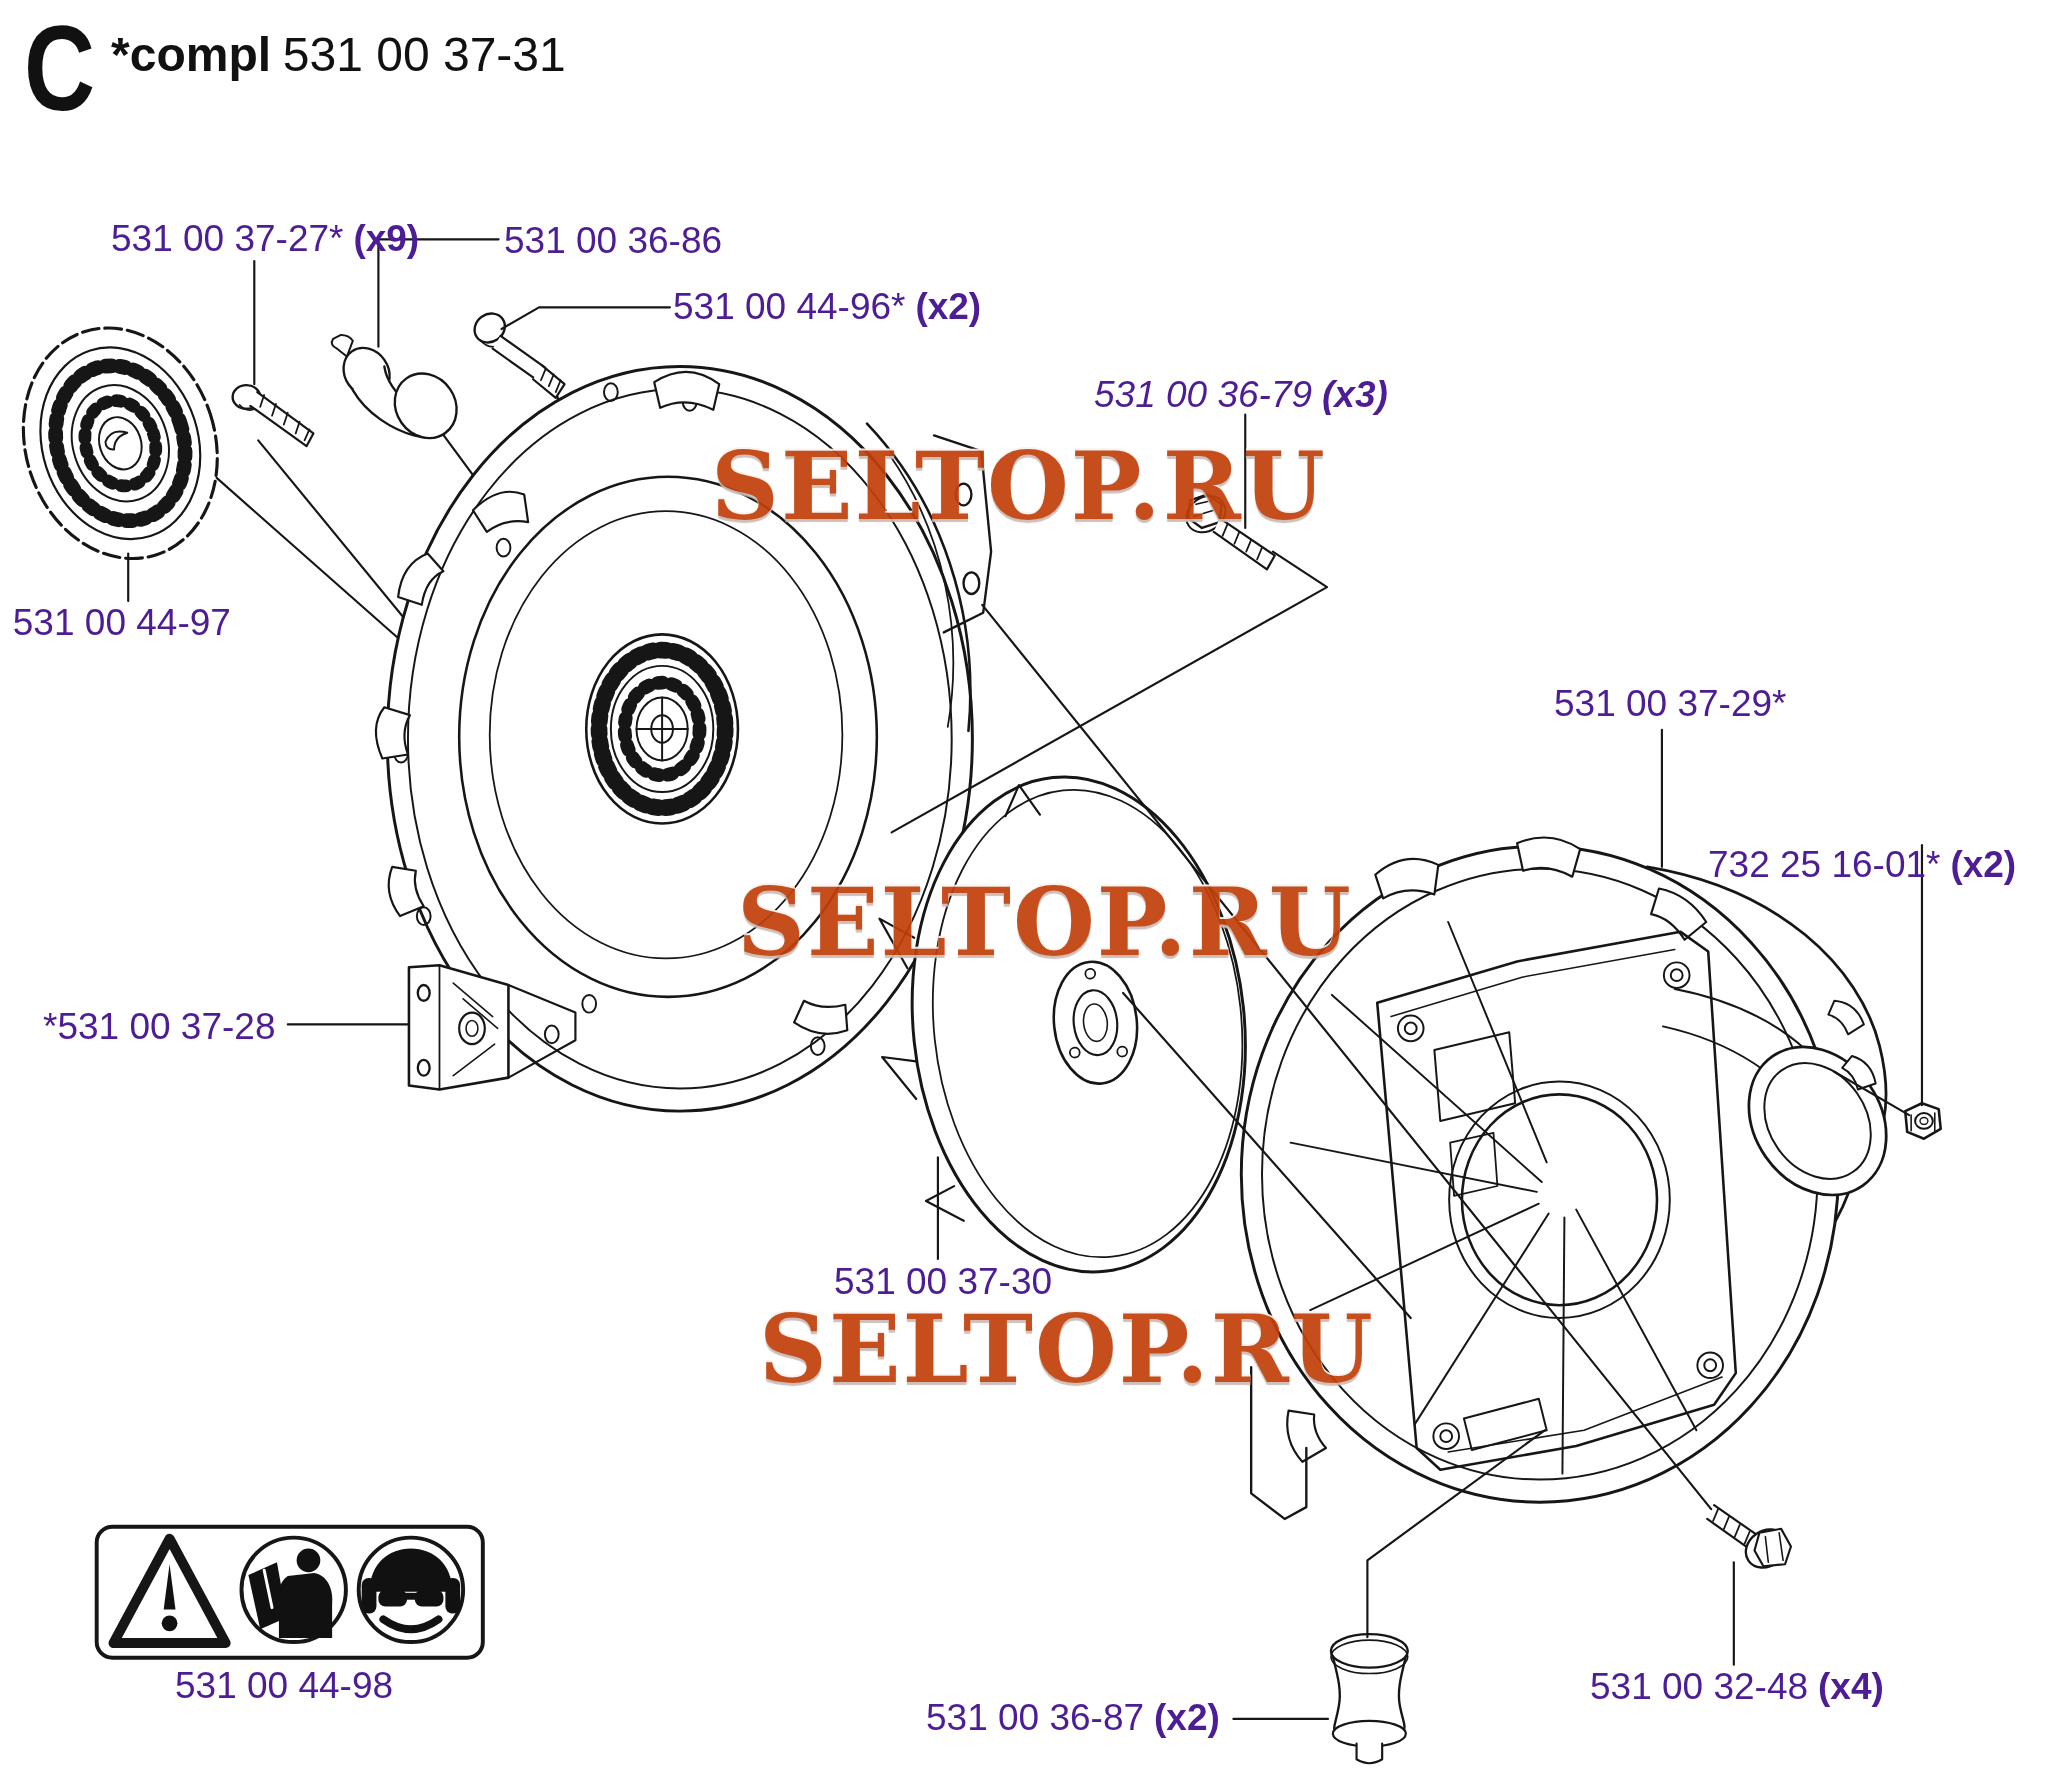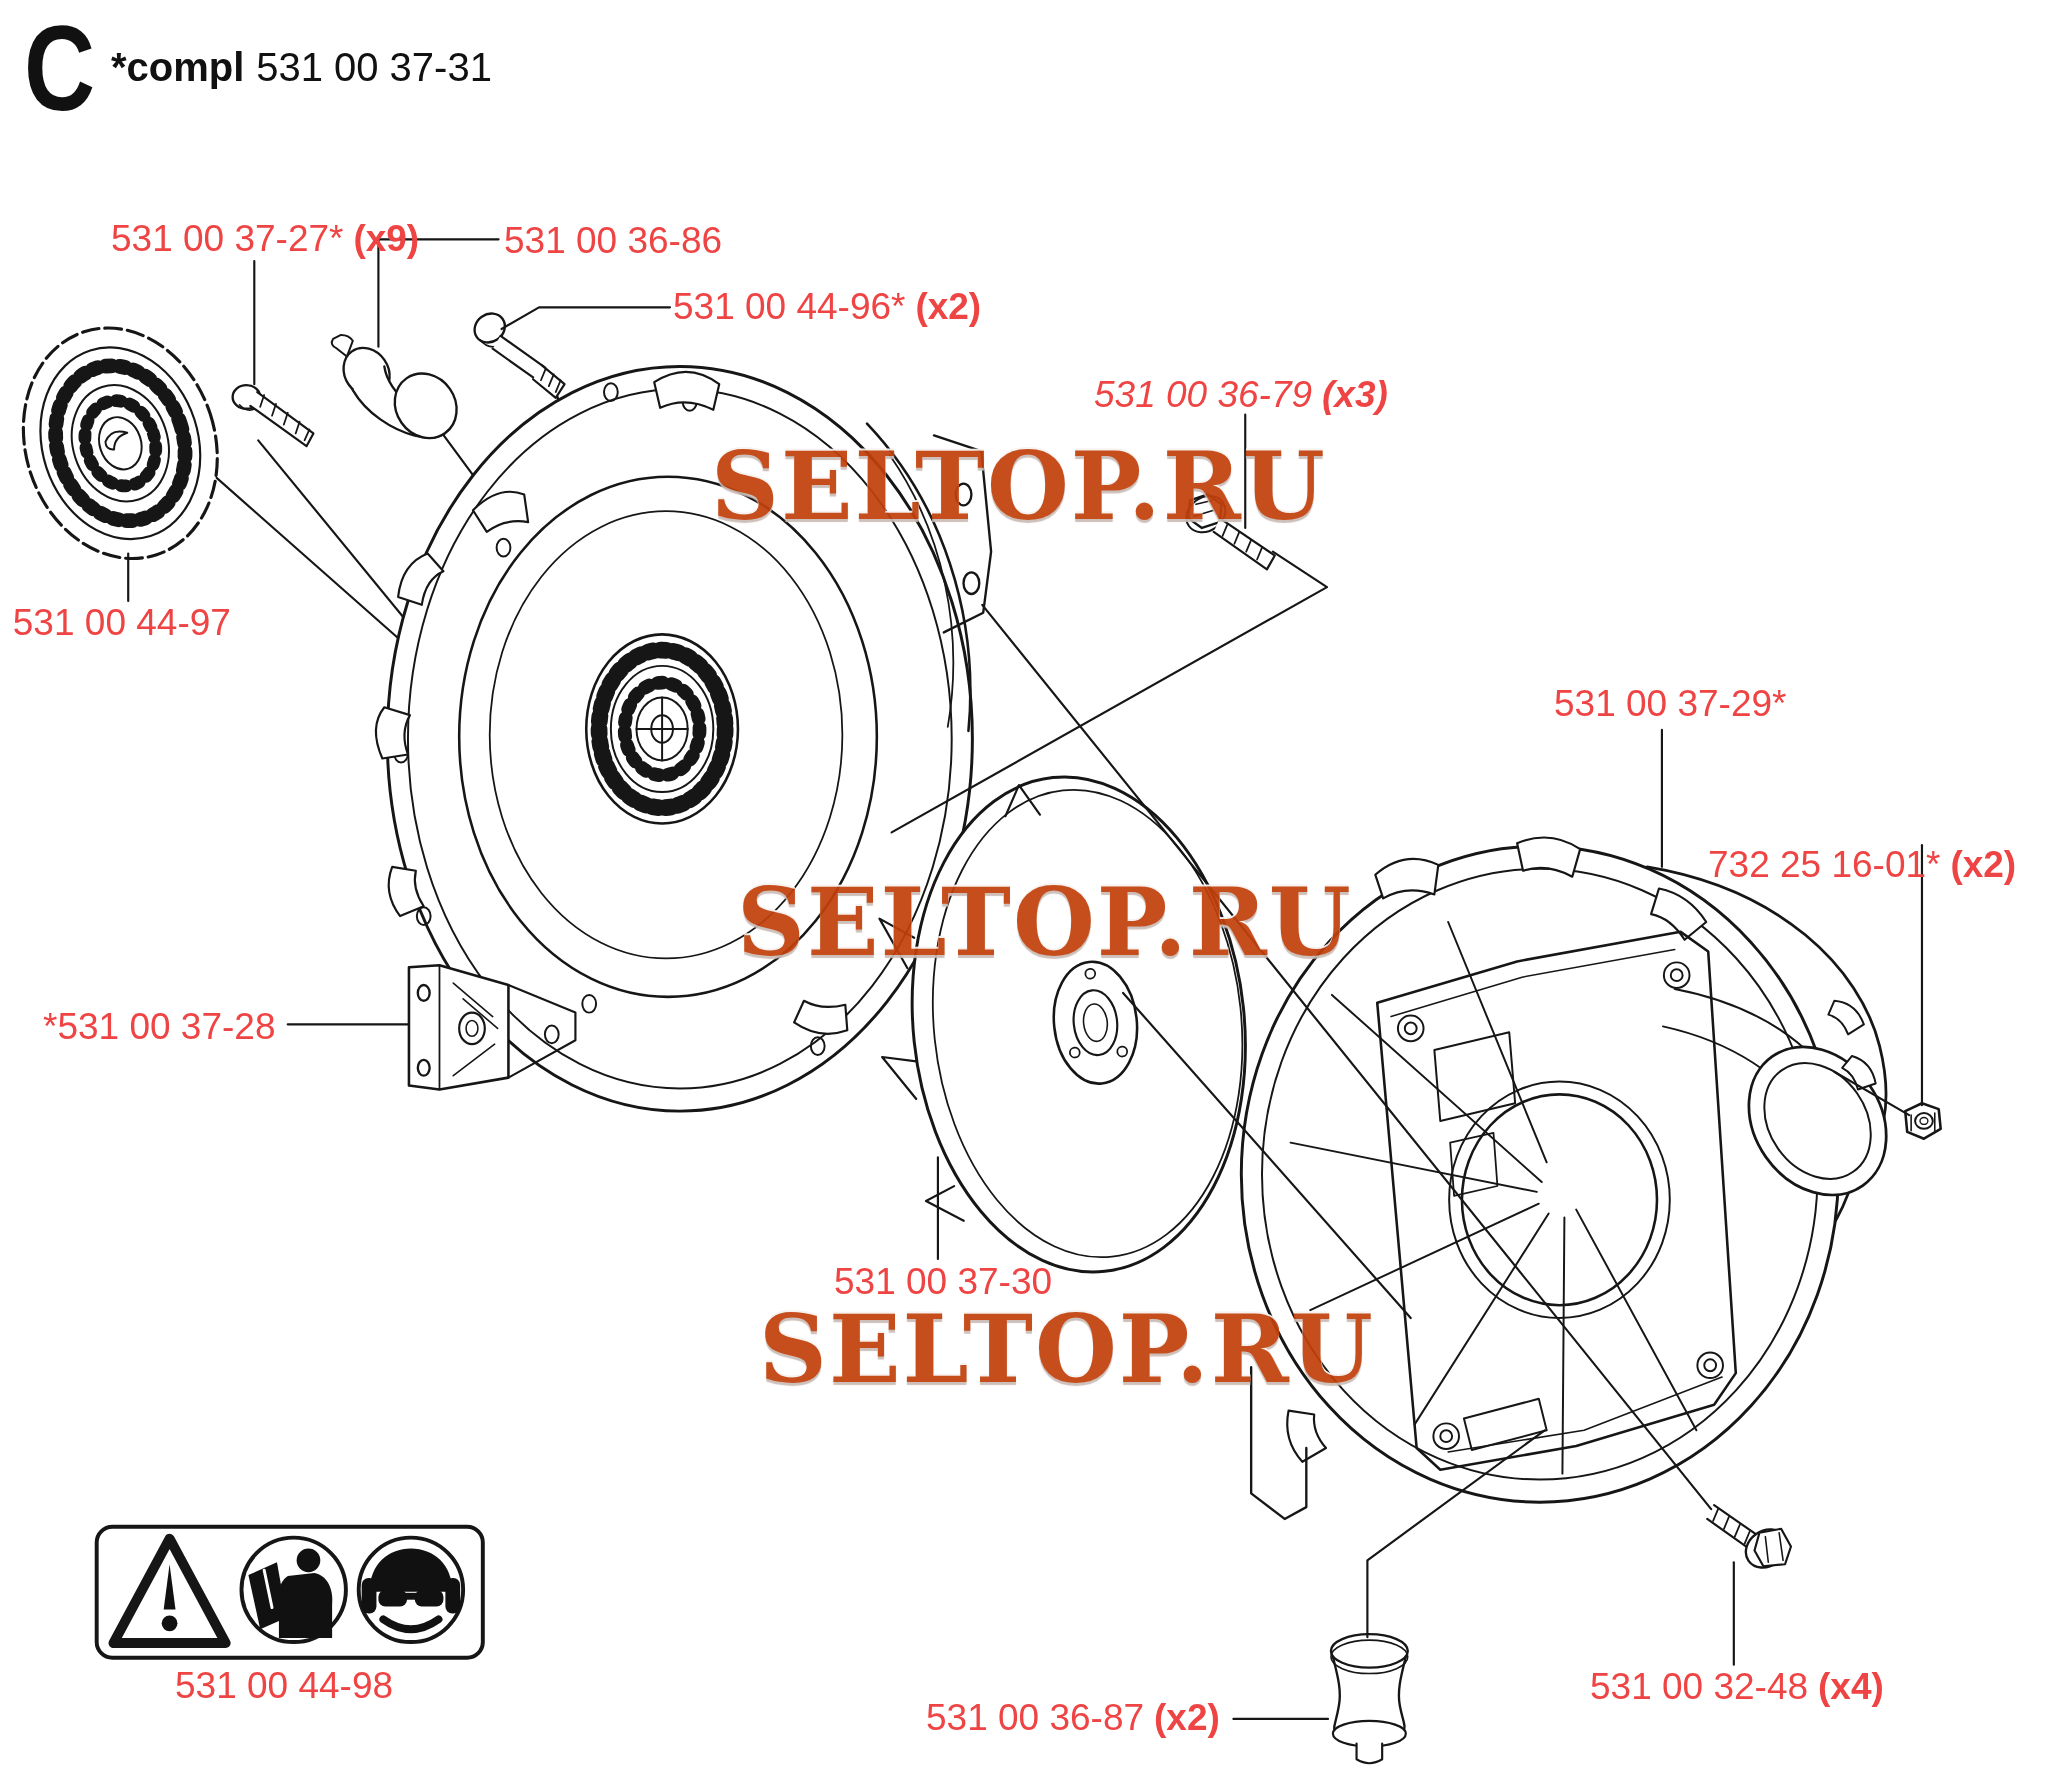--- a/index.html
+++ b/index.html
@@ -1,23 +1,23 @@
 <!DOCTYPE html>
 <html><head>
 <meta charset="utf-8">
 <style>
   html,body{margin:0;padding:0;background:#ffffff;}
   #stage{position:relative;width:2062px;height:1778px;background:#ffffff;overflow:hidden;
          font-family:"Liberation Sans",sans-serif;color:#111;}
   #art{position:absolute;left:0;top:0;}
-  .plabel{position:absolute;font-size:37px;line-height:1.08;white-space:nowrap;color:#ef4444;}
+  .plabel{position:absolute;font-size:37px;line-height:1.08;white-space:nowrap;color:#4c1d95;}
   .plabel .qty{font-weight:bold;margin-left:9.9px;}
   .hdr-letter{position:absolute;left:23.6px;top:7.9px;font-size:120px;font-weight:bold;
               transform:scaleX(.82);transform-origin:left top;line-height:1;}
-  .hdr-compl{position:absolute;left:111px;top:47px;font-size:40px;line-height:1;}
+  .hdr-compl{position:absolute;left:111px;top:31px;font-size:48px;line-height:1;}
   .hdr-compl .b{font-weight:bold;}
   .hdr-compl .c{margin-left:11.8px;}
   .wm{position:absolute;font-family:"DejaVu Serif",serif;font-weight:bold;font-size:94px;
       letter-spacing:2px;line-height:1;color:#c2410c;opacity:.93;
       text-shadow:0 -2px 0 #f7f2ef,0 3px 1px #cabbb5;pointer-events:none;}
 </style>
 </head>
 <body>
 
 <div id="stage">

